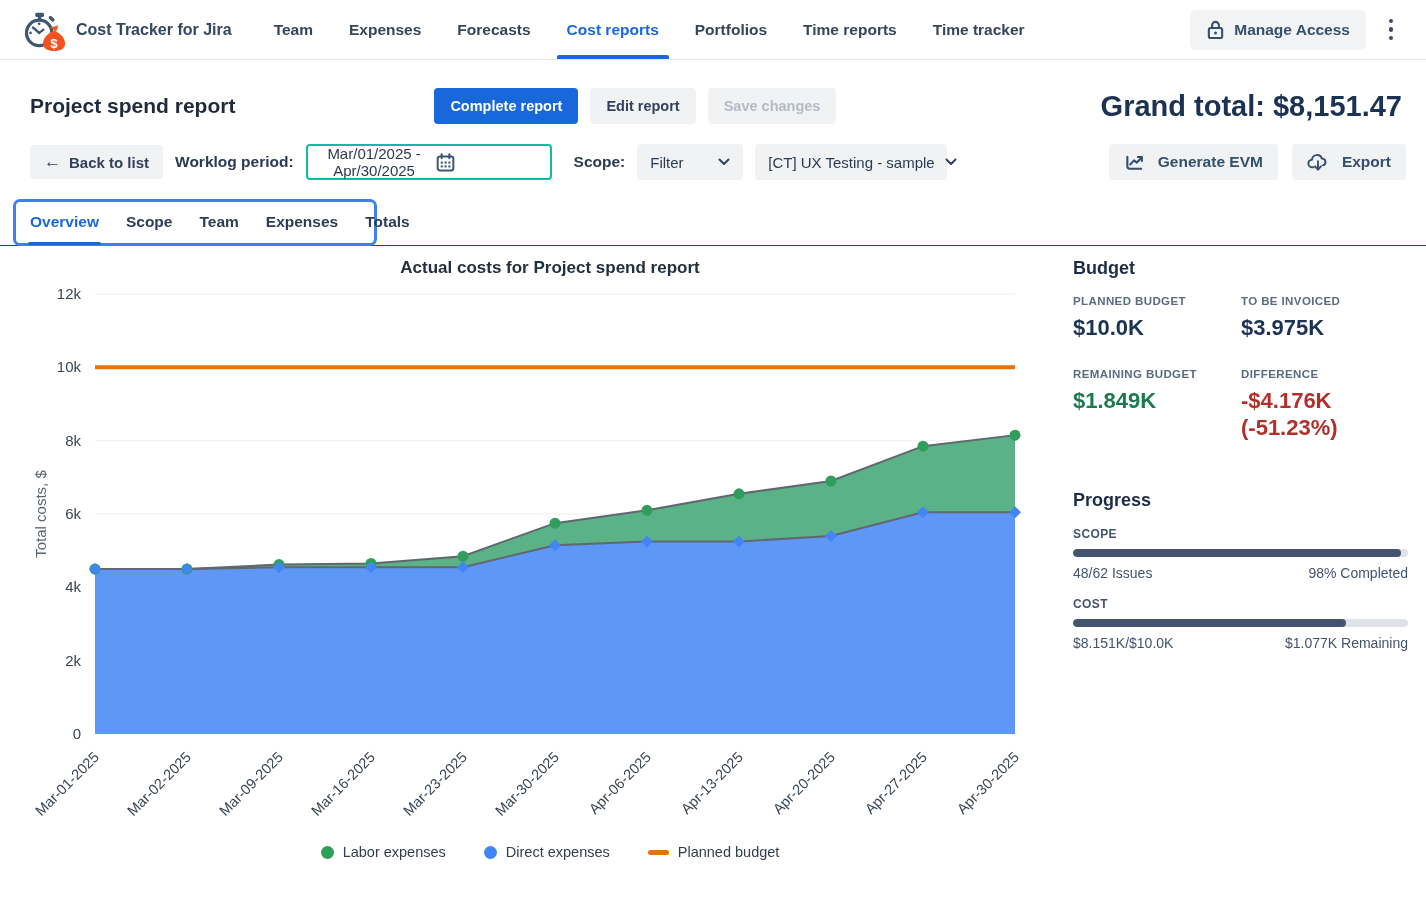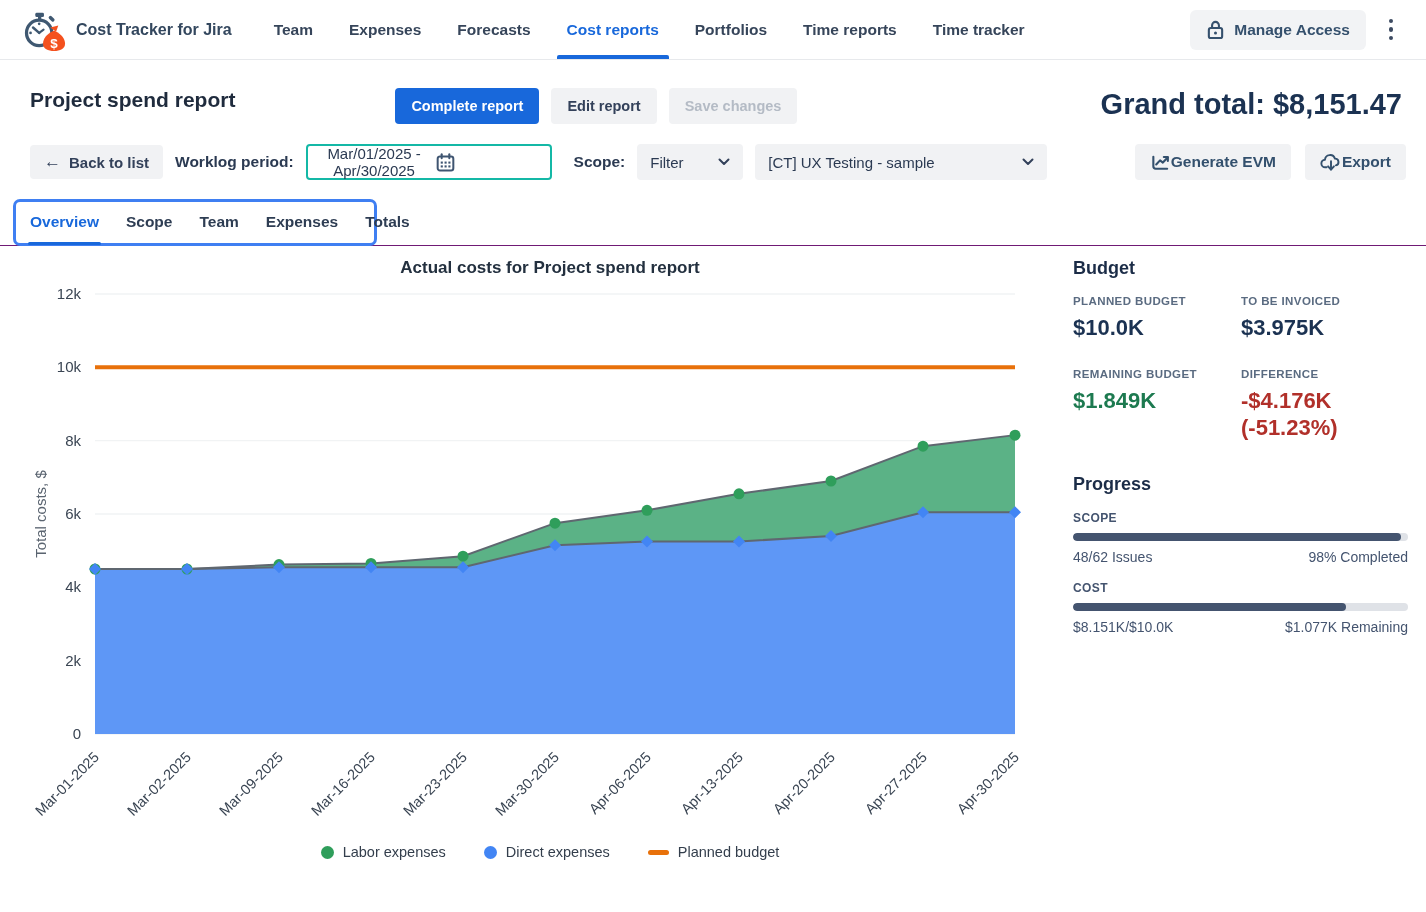--- a/index.html
+++ b/index.html
@@ -19,21 +19,21 @@
     bottom:0; height:4px; background:#1868db; border-radius:2px 2px 0 0; }
   .header-right { margin-left:auto; display:flex; align-items:center; gap:10px; }
   .manage-btn { height:40px; padding:0 16px; background:#f2f3f5; border:none;
     border-radius:6px; display:flex; align-items:center; gap:9px; cursor:pointer;
     font-size:15.5px; font-weight:600; color:#35506d; font-family:inherit; }
   .kebab { width:30px; height:40px; display:flex; flex-direction:column; gap:4px;
     align-items:center; justify-content:center; cursor:pointer; background:none; border:none; }
   .kebab i { width:4.5px; height:4.5px; border-radius:50%; background:#3c4a61; }
 
   
-  .title-row { display:flex; padding:28px 24px 0 30px; }
+  .title-row { display:flex; align-items:center; padding:28px 24px 0 30px;gap:39px; }
   .page-title { font-size:21px; font-weight:bold; color:#1f2b3d; }
   .btn-group { display:flex; gap:12px; margin-left:160px; }
   .btn { height:36px; padding:0 16px; border:none; border-radius:4px; cursor:pointer;
     font-size:14.5px; font-family:inherit; white-space:nowrap; }
   .btn.primary { background:#1868db; color:#fff; font-weight:bold; }
   .btn.secondary { background:#f1f2f4; color:#33415a; font-weight:600; }
   .btn.disabled { background:#f1f2f4; color:#b4bbc5; font-weight:600; cursor:default; }
   .grand-total { margin-left:auto; font-size:29px; font-weight:bold; color:#1b3252; }
 
   
@@ -43,24 +43,24 @@
     color:#33415a; cursor:pointer; font-family:inherit; }
   .ctl-label { font-size:15.5px; font-weight:600; color:#2b3a52; white-space:nowrap; }
   .date-input { width:246px; height:36px; border:2px solid #14b8a6; border-radius:4px;
     display:flex; align-items:center; padding:0 10px 0 14px; gap:8px; cursor:text; background:#fff; }
   .date-input span { flex:1; text-align:center; font-size:15px; color:#2b3a52; }
   .select-box { height:36px; background:#f1f2f4; border:none; border-radius:4px;
     display:flex; align-items:center; padding:16px 13px; gap:10px; font-size:15px;
     color:#2b3a52; cursor:pointer; font-family:inherit; }
   .select-box .val { white-space:nowrap; }
   .sel-filter { width:106px; justify-content:space-between; }
-  .sel-project { width:292px; justify-content:space-between; }
+  .sel-project { width:192px; justify-content:space-between; }
   .ctl-right { margin-left:auto; display:flex; gap:14px; }
   .tool-btn { height:36px; padding:0 15px; background:#f1f2f4; border:none; border-radius:4px;
-    display:flex; align-items:center; gap:0; font-size:15.5px; font-weight:600;
+    display:flex; align-items:center; gap:13px; font-size:15.5px; font-weight:600;
     color:#33506d; cursor:pointer; font-family:inherit; white-space:nowrap; }
 
   
   .tabs-row { position:relative; margin-top:18px; height:48px; display:flex;
     align-items:center; gap:27px; padding-left:30px; border-bottom:1px solid #701a75; }
   .tab { font-size:15.5px; font-weight:600; color:#2e3d53; height:100%;
     display:flex; align-items:center; position:relative; cursor:pointer; }
   .tab.active { color:#1868db; }
   .tab.active::after { content:""; position:absolute; left:-2px; right:-2px; bottom:0;
     height:3px; background:#1868db; border-radius:2px; }
@@ -81,21 +81,21 @@
 
   
   .sidebar { width:335px; margin-left:3px; padding-top:8px; }
   .side-h { font-size:18px; font-weight:bold; color:#1b2c47; }
   .metric-grid { display:grid; grid-template-columns:168px 1fr; row-gap:26px; margin-top:16px; }
   .m-label { font-size:11.5px; font-weight:bold; color:#5a6b81; letter-spacing:.4px;
     margin-bottom:7px; }
   .m-value { font-size:22px; font-weight:bold; color:#1b3252; line-height:1.25; }
   .m-value.pos { color:#1d7a50; }
   .m-value.neg { color:#b1302a; }
-  .progress-h { margin-top:32px; }
+  .progress-h { margin-top:48px; }
   .p-label { font-size:12px; font-weight:bold; color:#44546f; letter-spacing:.4px;
     margin:16px 0 8px; }
   .bar { height:8px; border-radius:5px; background:#dfe2e7; overflow:hidden; }
   .bar-fill { height:100%; background:#44546f; border-radius:5px; }
   .p-caption { display:flex; justify-content:space-between; font-size:14px;
     color:#44546f; margin-top:8px; }
 </style>
 </head>
 <body>
 

